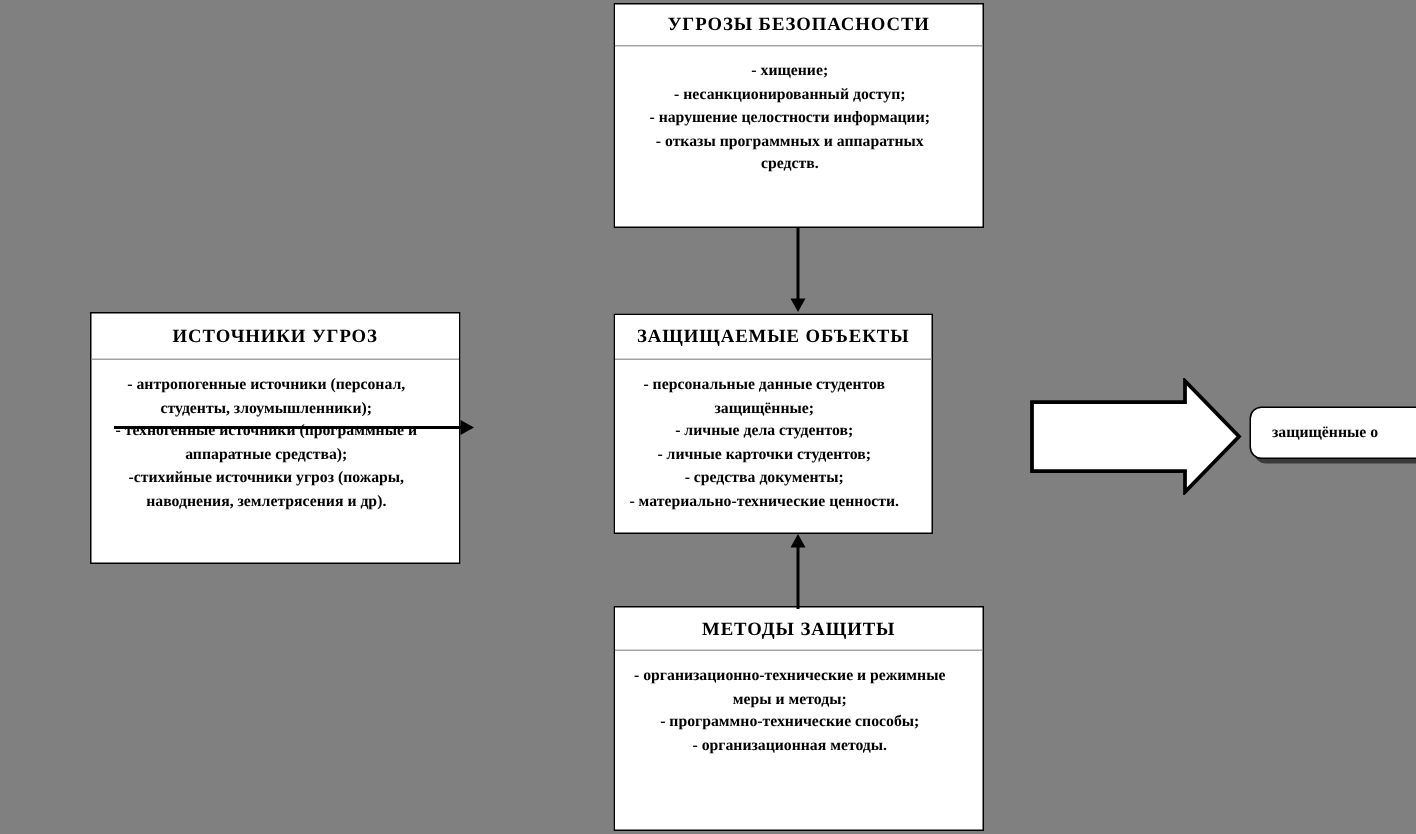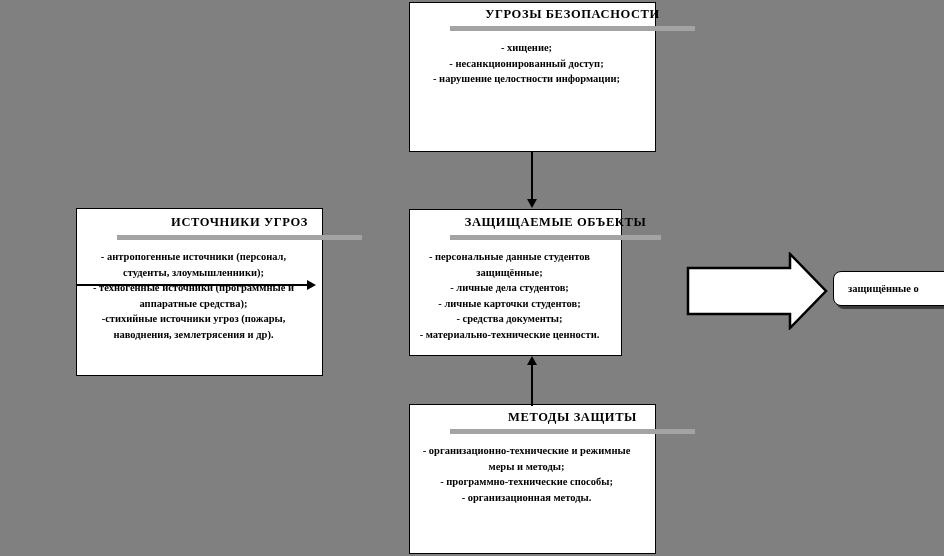--- a/index.html
+++ b/index.html
@@ -26,27 +26,26 @@
     background: #ffffff;
     border: 1px solid #000000;
     box-sizing: border-box;
   }
   .box-title {
     font-weight: bold;
     font-size: 12.5px;
     text-align: center;
     letter-spacing: 0.6px;
     color: #000000;
-    border-bottom: 5px solid #a3a3a3;
+    border-bottom: 1px solid #a3a3a3;
     box-sizing: border-box;
     display: flex;
     align-items: center;
     justify-content: center;
     width: 100%;
-    margin-left: 40px;
   }
   .box-body {
     font-weight: bold;
     font-size: 10.5px;
     line-height: 15.5px;
     text-align: center;
     color: #000000;
     padding: 9px 20px 0 8px;
     box-sizing: border-box;
   }
@@ -57,21 +56,21 @@
   
   #threats-box {
     left: 409px;
     top: 2px;
     width: 247px;
     height: 150px;
   }
   #threats-box .box-title { height: 28px; }
 
   #sources-box {
-    left: 76px;
+    left: 60px;
     top: 208px;
     width: 247px;
     height: 168px;
   }
   #sources-box .box-title { height: 31px; }
 
   #objects-box {
     left: 409px;
     top: 209px;
     width: 213px;
@@ -161,20 +160,21 @@
 <body>
 
 <div id="canvas">
 
   <div class="box" id="threats-box">
     <div class="box-title">УГРОЗЫ БЕЗОПАСНОСТИ</div>
     <div class="box-body">
       <div>- хищение;</div>
       <div>- несанкционированный доступ;</div>
       <div>- нарушение целостности информации;</div>
+      <div>- отказы программных и аппаратных средств.</div>
     </div>
   </div>
 
   <div class="box" id="sources-box">
     <div class="box-title">ИСТОЧНИКИ  УГРОЗ</div>
     <div class="box-body">
       <div>- антропогенные источники (персонал, студенты, злоумышленники);</div>
       <div>- техногенные источники (программные и аппаратные средства);</div>
       <div>-стихийные  источники угроз (пожары, наводнения, землетрясения и др).</div>
     </div>

